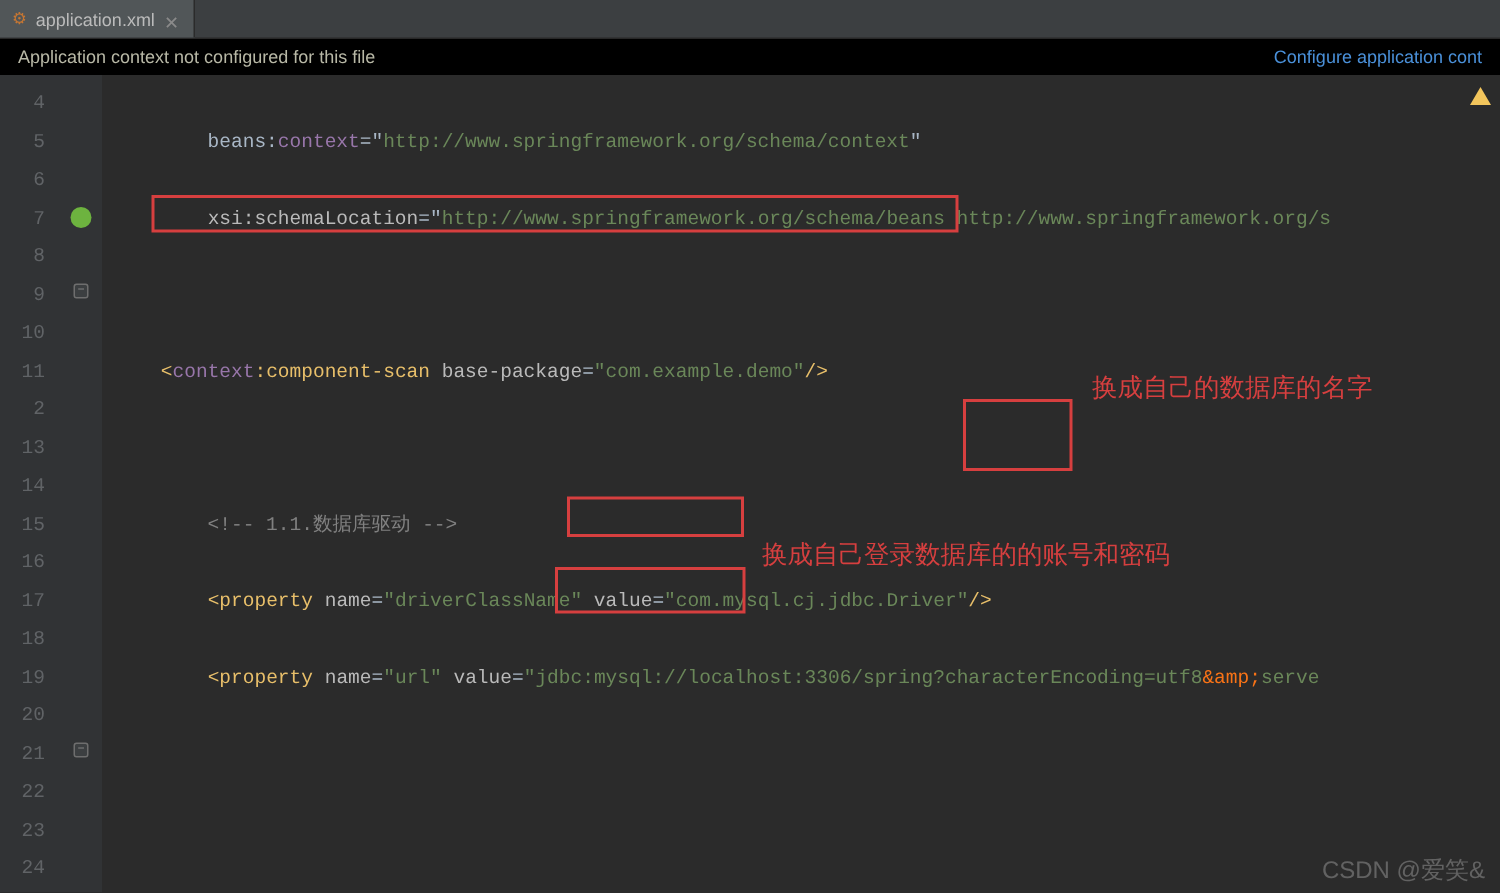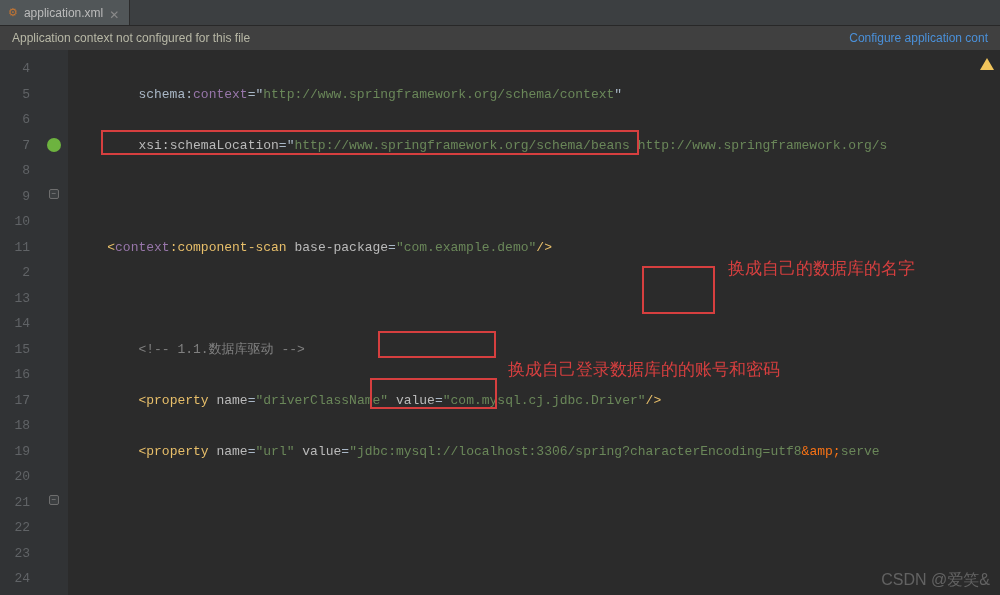--- a/index.html
+++ b/index.html
@@ -28,21 +28,21 @@
     gap: 6px;
     font-family: sans-serif;
     font-size: 12px;
     color: #bbbbbb;
     border-right: 1px solid #2b2b2b;
   }
   .tab .file-icon { color: #c57633; font-style: normal; font-size: 11px; }
   .tab .close { width: 10px; height: 10px; color: #8a8a8a; cursor: pointer; }
   .notice-bar {
     height: 24px;
-    background: #404040;
+    background: #000000;
     display: flex;
     align-items: center;
     justify-content: space-between;
     padding: 0 12px;
     font-family: sans-serif;
     font-size: 12px;
     color: #b8b8a6;
   }
   .notice-link { color: #4a90d9; cursor: pointer; }
   .editor {
@@ -167,21 +167,21 @@
       <div>24</div>
     </div>
 
   <div class="gutter-icons">
     <span class="spring-icon" style="top:88px"></span>
     <span class="fold" style="top:139px">−</span>
     <span class="fold" style="top:445px">−</span>
   </div>
 
   <div class="code">
-<div class="line"><span>        schema:</span><span class="ns">context</span><span class="op">="</span><span class="s">http://www.springframework.org/schema/context</span><span class="op">"</span></div>
+<div class="line"><span>        beans:</span><span class="ns">context</span><span class="op">="</span><span class="s">http://www.springframework.org/schema/context</span><span class="op">"</span></div>
 <div class="line"><span>        </span><span class="a">xsi:schemaLocation</span><span class="op">="</span><span class="s">http://www.springframework.org/schema/beans http://www.springframework.org/s</span></div>
 <div class="line"></div>
 <div class="line"><span>    </span><span class="t">&lt;</span><span class="ns">context</span><span class="t">:component-scan</span><span class="a"> base-package</span><span class="op">=</span><span class="s">"com.example.demo"</span><span class="t">/&gt;</span></div>
 <div class="line"></div>
 <div class="line"><span class="c">        &lt;!-- 1.1.数据库驱动 --&gt;</span></div>
 <div class="line"><span>        </span><span class="t">&lt;</span><span class="t">property</span><span class="a"> name</span><span class="op">=</span><span class="s">"driverClassName"</span><span class="a"> value</span><span class="op">=</span><span class="s">"com.mysql.cj.jdbc.Driver"</span><span class="t">/&gt;</span></div>
 <div class="line"><span>        </span><span class="t">&lt;</span><span class="t">property</span><span class="a"> name</span><span class="op">=</span><span class="s">"url"</span><span class="a"> value</span><span class="op">=</span><span class="s">"jdbc:mysql://localhost:3306/spring?characterEncoding=utf8</span><span class="amp">&amp;amp;</span><span class="s">serve</span></div>
 <div class="line"></div>
 
 
@@ -194,18 +194,18 @@
 
 
   </div>
 </div>
 
 <div class="redbox" style="left:101px;top:130px;width:538px;height:25px"></div>
 <div class="redbox" style="left:642px;top:266px;width:73px;height:48px"></div>
 <div class="redbox" style="left:378px;top:331px;width:118px;height:27px"></div>
 <div class="redbox" style="left:370px;top:378px;width:127px;height:31px"></div>
 
-<div class="ann-text" style="left:728px;top:257px">换成自己的数据库的名字</div>
+<div class="ann-text" style="left:728px;top:247px">换成自己的数据库的名字</div>
 <div class="ann-text" style="left:508px;top:358px">换成自己登录数据库的的账号和密码</div>
 
 <div class="warn-tri"></div>
 
 <div class="watermark">CSDN @爱笑&amp;</div>
 
 </body></html>

